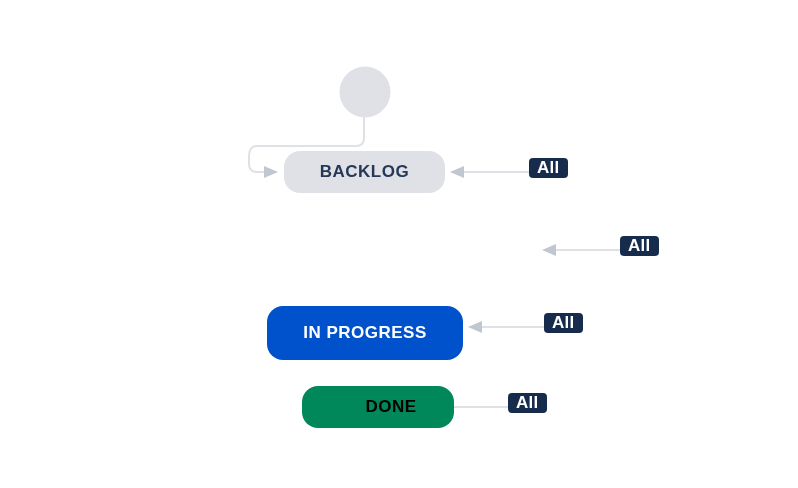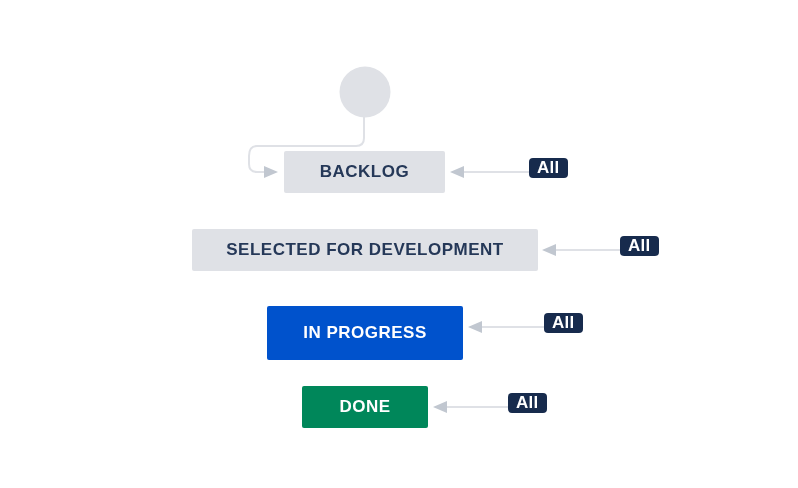--- a/index.html
+++ b/index.html
@@ -20,21 +20,21 @@
     left: 0;
     top: 0;
     width: 798px;
     height: 488px;
   }
   .status {
     position: absolute;
     display: flex;
     align-items: center;
     justify-content: center;
-    border-radius: 2px;
+    border-radius: 16px;
     font-weight: bold;
     font-size: 17px;
     letter-spacing: 0.5px;
     white-space: nowrap;
     cursor: pointer;
   }
   .status-s1 { left: 284px; top: 151px; width: 161px; height: 42px; }
   .status-s2 { left: 192px; top: 229px; width: 346px; height: 42px; }
   .status-s3 { left: 267px; top: 306px; width: 196px; height: 54px; }
   .status-s4 { left: 302px; top: 386px; width: 126px; height: 42px; }
@@ -80,29 +80,26 @@
     <polygon class="conn-head" points="468,327 482,321 482,333"></polygon>
 
     <line class="conn-line" x1="447" y1="407" x2="508" y2="407"></line>
     <polygon class="conn-head" points="433,407 447,401 447,413"></polygon>
   </svg>
 
   <div class="status status-s1" style="background-color: rgb(223, 225, 230); color: rgb(37, 56, 88);">
     <span>BACKLOG</span>
   </div>
 
-  <div class="status status-s2" style="background-color: rgb(223, 225, 230); color: rgb(37, 56, 88);">
-    <span>SELECTED FOR DEVELOPMENT</span>
-  </div>
 
   <div class="status status-s3" style="background-color: rgb(0, 82, 204); color: rgb(255, 255, 255);">
     <span>IN PROGRESS</span>
   </div>
 
-  <div class="status status-s4" style="background-color: rgb(0, 135, 90); color: #ffffff;">
+  <div class="status status-s4" style="background-color: rgb(0, 135, 90); color: #000000; padding-left: 26px;">
     <span>DONE</span>
   </div>
 
   <div class="badge badge-b1" style="background-color: rgb(23, 43, 77); color: rgb(255, 255, 255);">
     <span>All</span>
   </div>
 
   <div class="badge badge-b2" style="background-color: rgb(23, 43, 77); color: rgb(255, 255, 255);">
     <span>All</span>
   </div>

